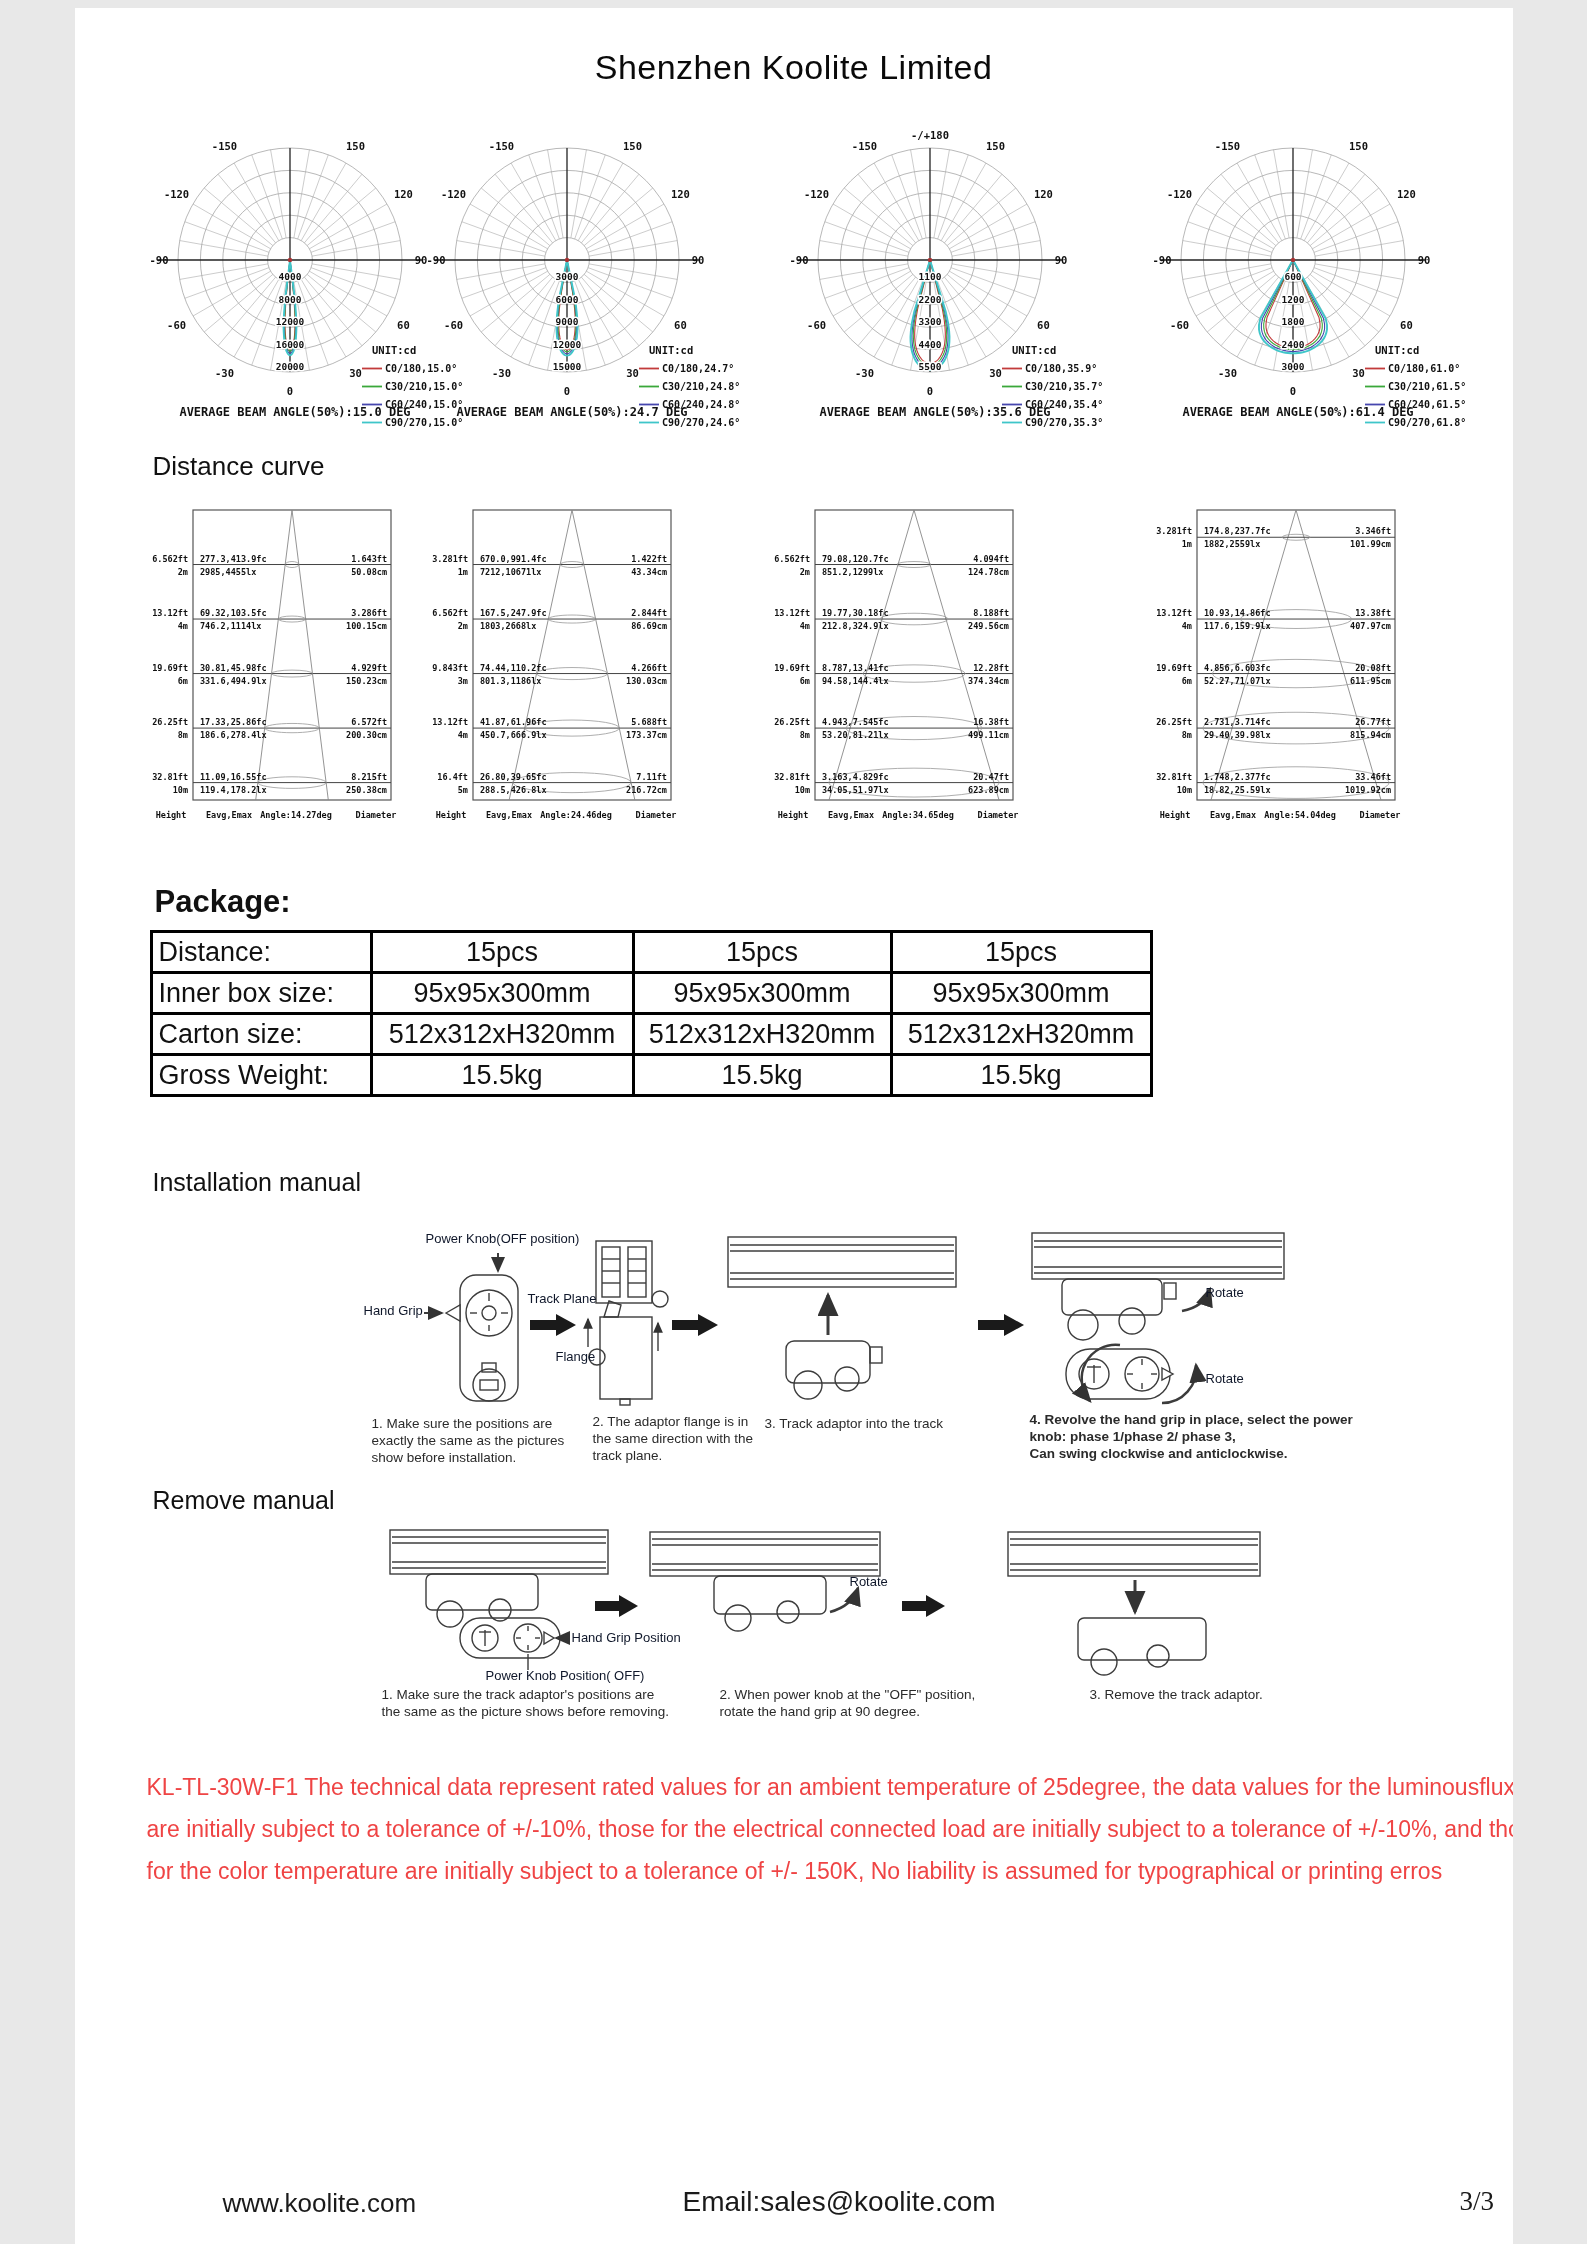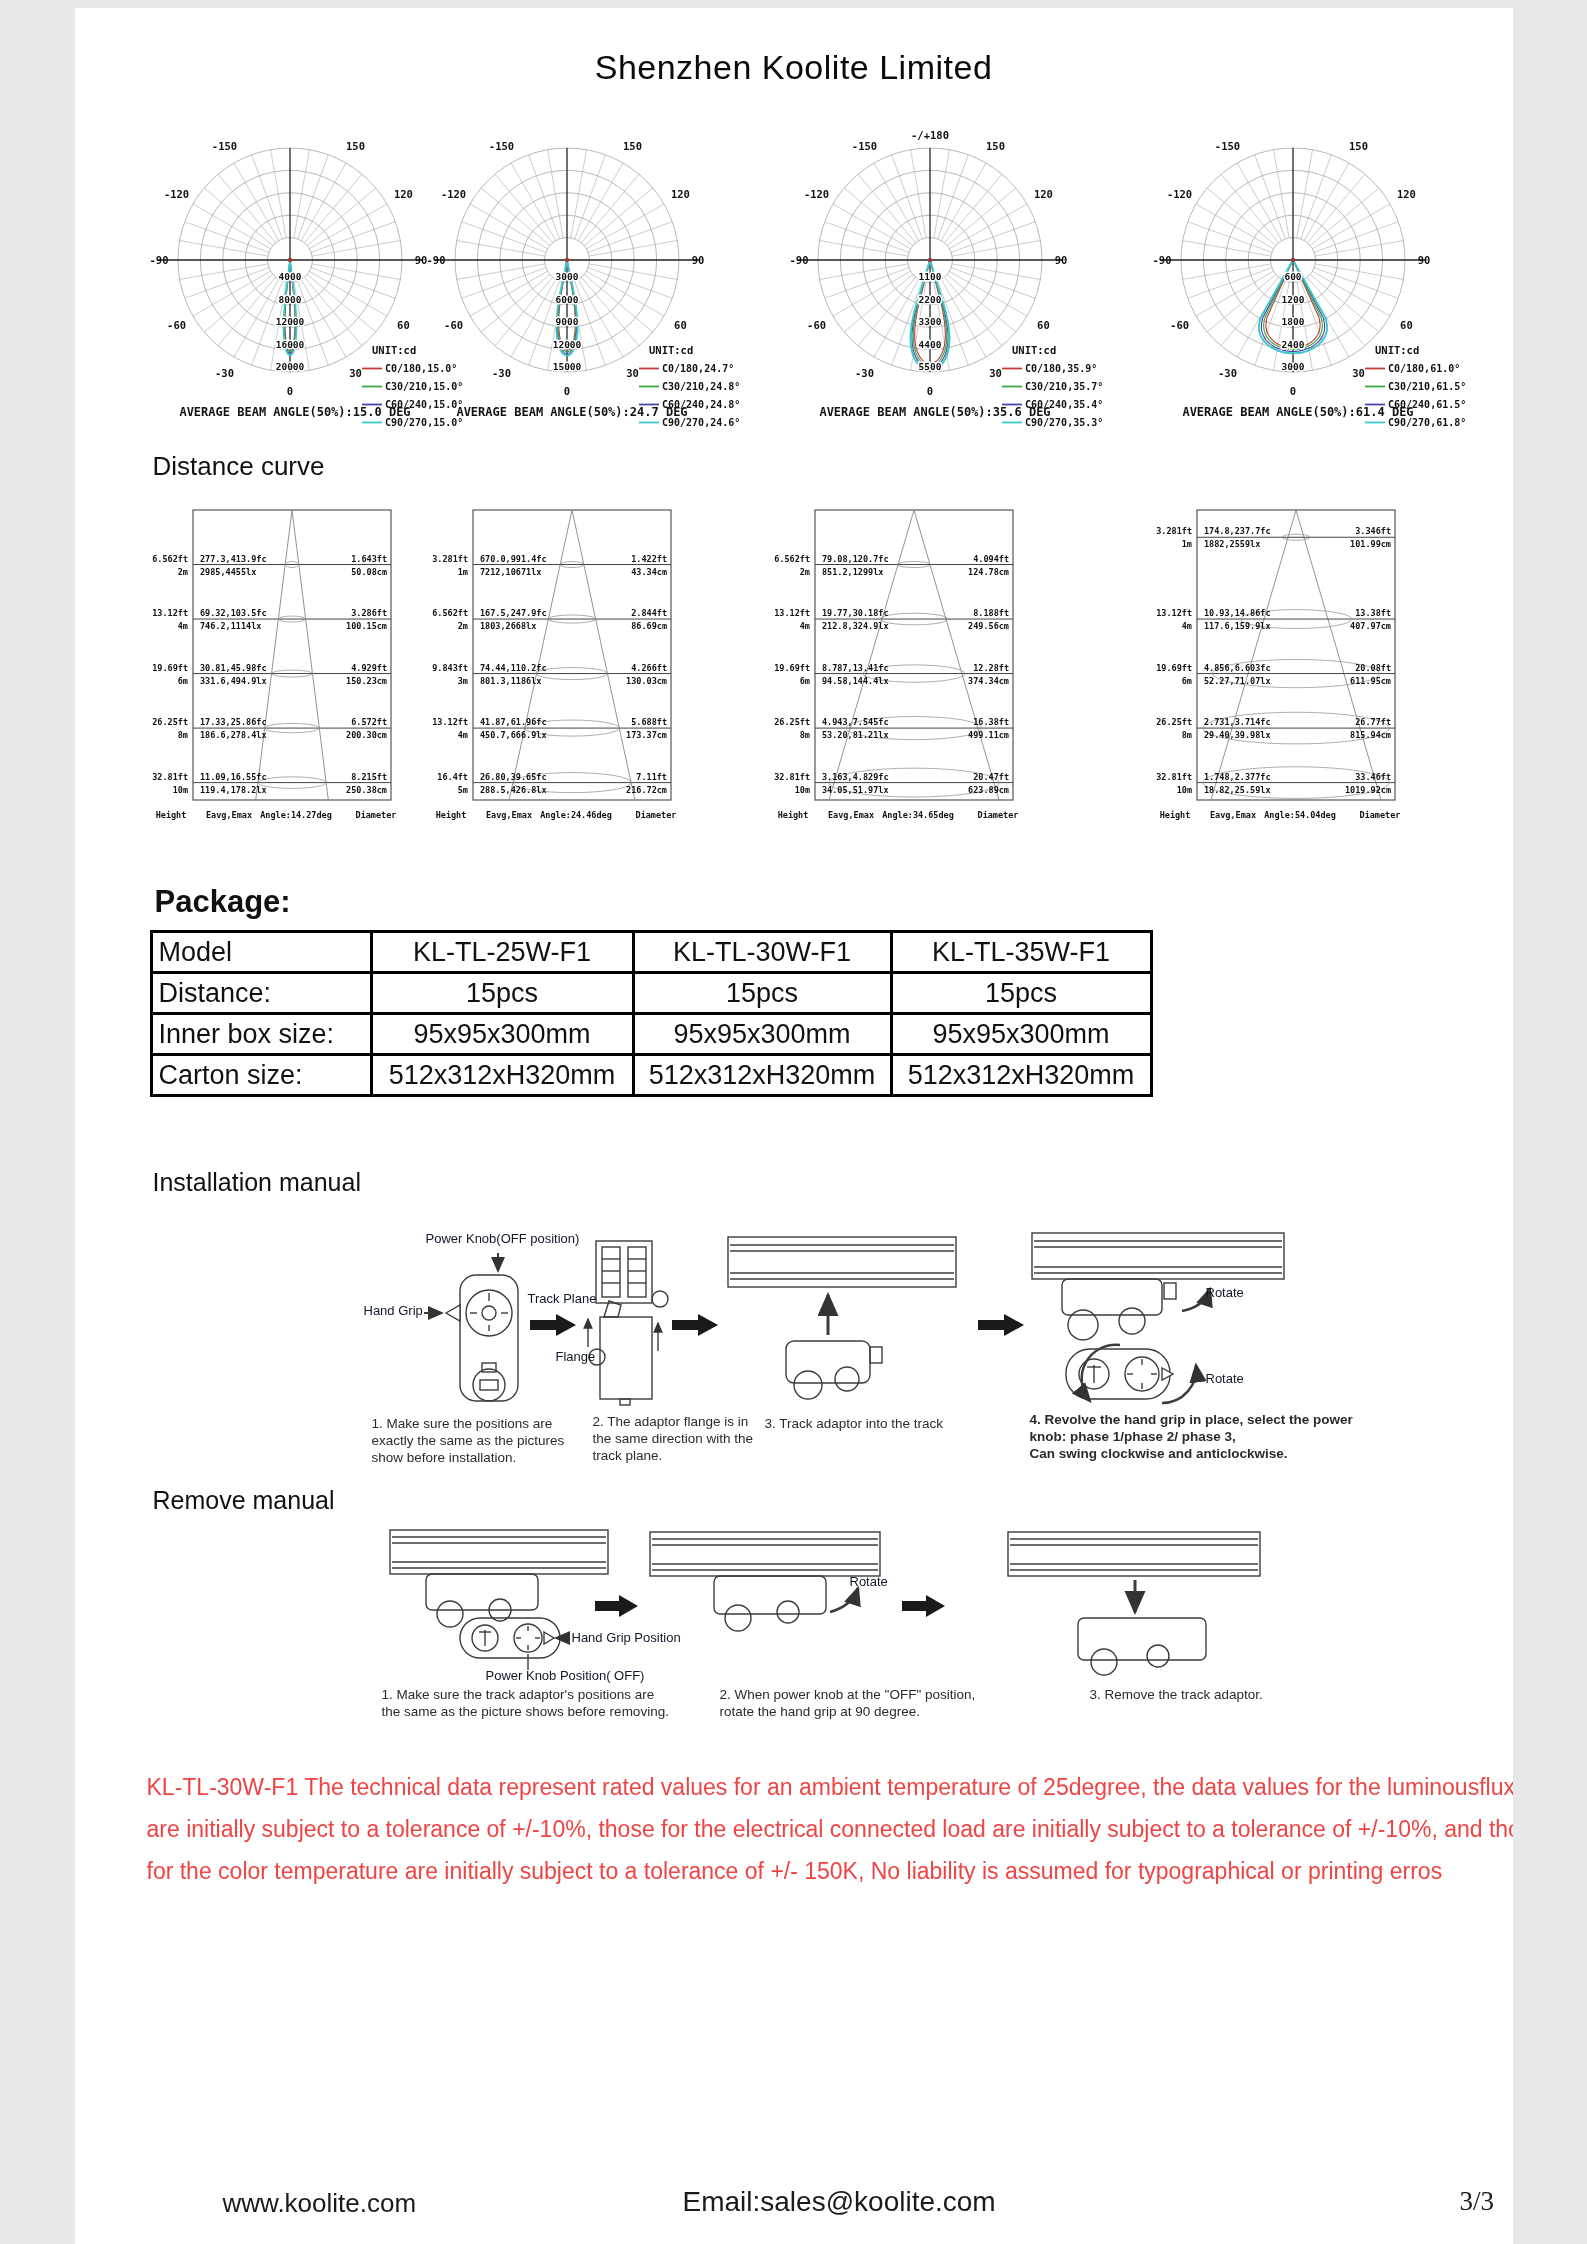--- a/index.html
+++ b/index.html
@@ -523,43 +523,43 @@
   <div id="package-heading" class="abs">Package:</div>
 
   <table id="pkg" class="abs" style="left:75px;top:922px;width:1000px;">
     <colgroup>
         <col style="width:220px">
         <col style="width:262px">
         <col style="width:258px">
         <col style="width:260px">
       </colgroup>
     <tbody>
-        <tr>
-      <td class="lbl">Model</td>
-      <td>KL-TL-25W-F1</td>
-      <td>KL-TL-30W-F1</td>
-      <td>KL-TL-35W-F1</td>
-    </tr>
     <tr>
       <td class="lbl">Distance:</td>
       <td>15pcs</td>
       <td>15pcs</td>
       <td>15pcs</td>
     </tr>
     <tr>
       <td class="lbl">Inner box size:</td>
       <td>95x95x300mm</td>
       <td>95x95x300mm</td>
       <td>95x95x300mm</td>
     </tr>
     <tr>
       <td class="lbl">Carton size:</td>
       <td>512x312xH320mm</td>
       <td>512x312xH320mm</td>
       <td>512x312xH320mm</td>
+    </tr>
+    <tr>
+      <td class="lbl">Gross Weight:</td>
+      <td>15.5kg</td>
+      <td>15.5kg</td>
+      <td>15.5kg</td>
     </tr>
   </tbody>
     </table>
 
   <div id="install-heading" class="abs">Installation manual</div>
 
   <div class="abs" style="left:275px;top:1205px;width:1080px;height:290px;">
     <svg width="1080" height="200" viewBox="0 0 1080 200">
       <defs>
         <marker id="iah" markerWidth="9" markerHeight="8" refX="7" refY="3.5" orient="auto">

